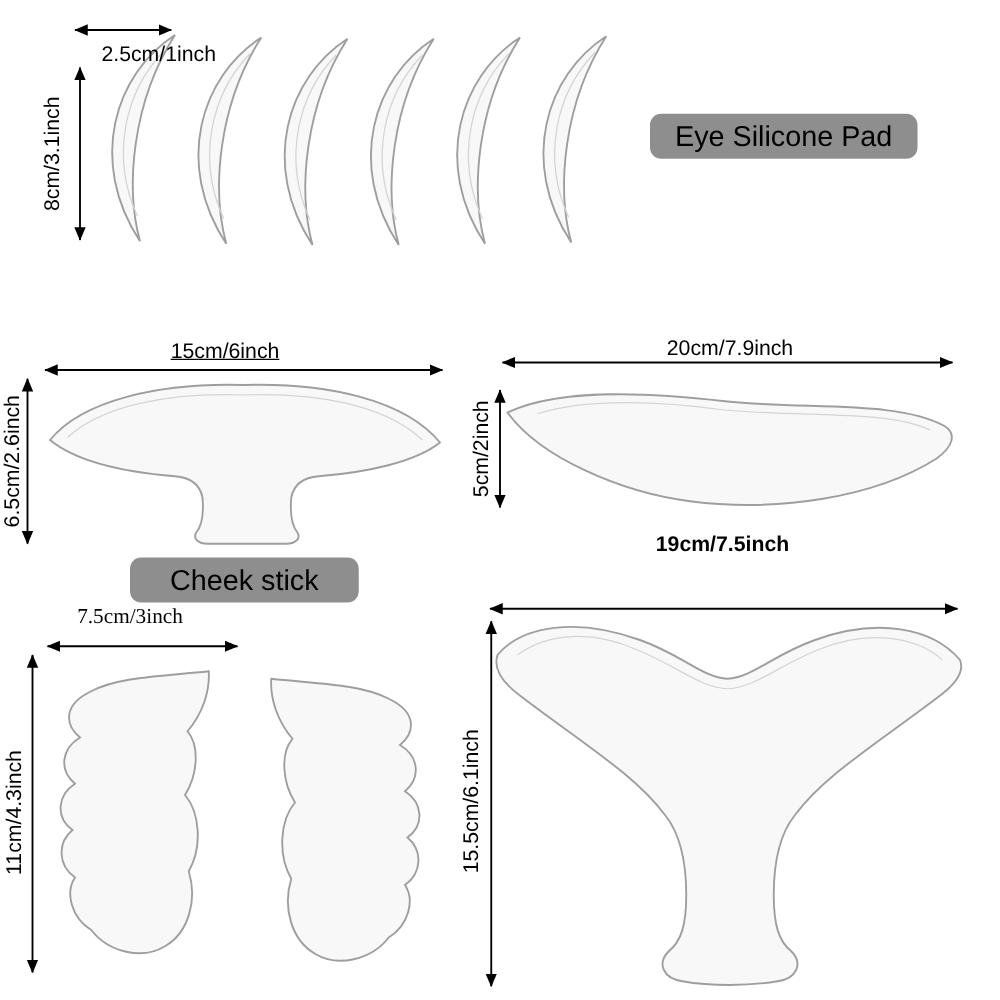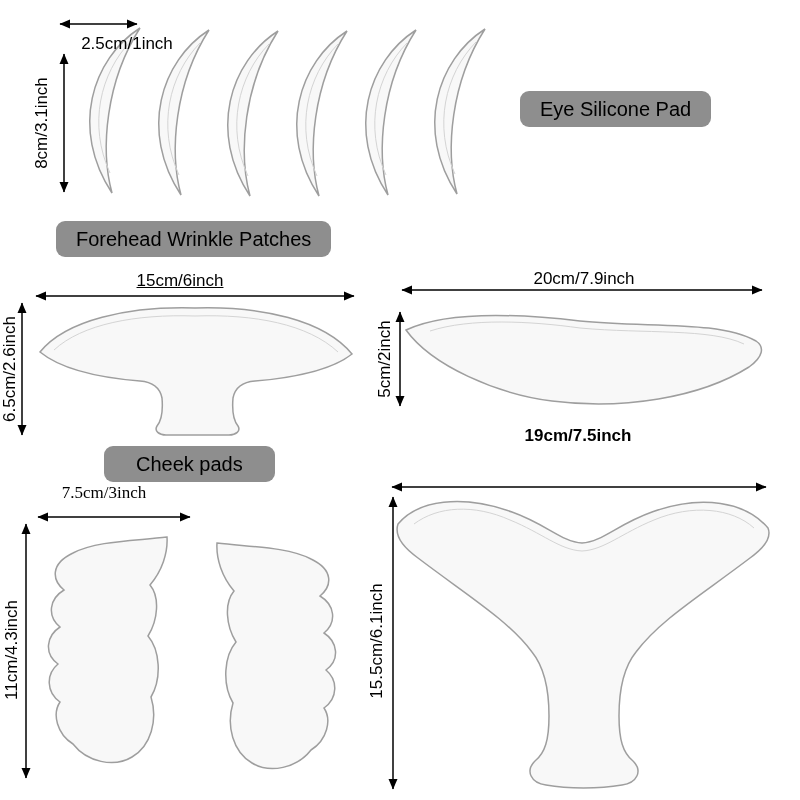--- a/index.html
+++ b/index.html
@@ -6,21 +6,21 @@
   .canvas {
     position:relative; width:800px; height:800px; background:#ffffff;
     font-family:"Liberation Sans", sans-serif; overflow:hidden;
   }
   svg.layer { position:absolute; left:0; top:0; }
   .pad   { fill:#f8f8f8; stroke:#9e9e9e; stroke-width:1.5; }
   .inner { fill:none; stroke:#d4d4d4; stroke-width:1; }
   .dimline { stroke:#000; stroke-width:1.5; }
   .pill {
     position:absolute; background:#8e8e8e; color:#000;
-    border-radius:9px; padding:7px 20px; font-size:20px; line-height:22px;
+    border-radius:9px; padding:7px 20px; font-size:23px; line-height:22px;
     white-space:nowrap;
   }
   .dim {
     position:absolute; color:#000; font-size:17px; white-space:nowrap;
     transform:translate(-50%,-50%);
   }
   .dim.v { transform:translate(-50%,-50%) rotate(-90deg); }
 </style>
 </head>
 <body>
@@ -109,22 +109,21 @@
     <line class="dimline" x1="22" y1="303" x2="22" y2="435" marker-start="url(#arw)" marker-end="url(#arw)"></line>
     <line class="dimline" x1="402" y1="290" x2="762" y2="290" marker-start="url(#arw)" marker-end="url(#arw)"></line>
     <line class="dimline" x1="400" y1="312" x2="400" y2="406" marker-start="url(#arw)" marker-end="url(#arw)"></line>
     <line class="dimline" x1="38" y1="517" x2="190" y2="517" marker-start="url(#arw)" marker-end="url(#arw)"></line>
     <line class="dimline" x1="26" y1="524" x2="26" y2="778" marker-start="url(#arw)" marker-end="url(#arw)"></line>
     <line class="dimline" x1="392" y1="487" x2="766" y2="487" marker-start="url(#arw)" marker-end="url(#arw)"></line>
     <line class="dimline" x1="393" y1="497" x2="393" y2="789" marker-start="url(#arw)" marker-end="url(#arw)"></line>
   </svg>
 
   <div class="pill" style="left:520px; top:91px;">Eye Silicone Pad</div>
-  <div class="pill" style="left:56px; top:221px;">Forehead Wrinkle Patches</div>
-  <div class="pill" style="left:104px; top:446px; padding:7px 32px;">Cheek pads</div>
+  <div class="pill" style="left:104px; top:446px; padding:7px 32px;">Cheek stick</div>
 
   <div class="dim" style="left:127px; top:12px;margin-top:32px;">2.5cm/1inch</div>
   <div class="dim v" style="left:42px; top:123px;">8cm/3.1inch</div>
 
   <div class="dim" style="left:180px; top:281px;text-decoration:underline;">15cm/6inch</div>
   <div class="dim v" style="left:10px; top:369px;">6.5cm/2.6inch</div>
 
   <div class="dim" style="left:584px; top:279px;">20cm/7.9inch</div>
   <div class="dim v" style="left:385px; top:359px;">5cm/2inch</div>
 

